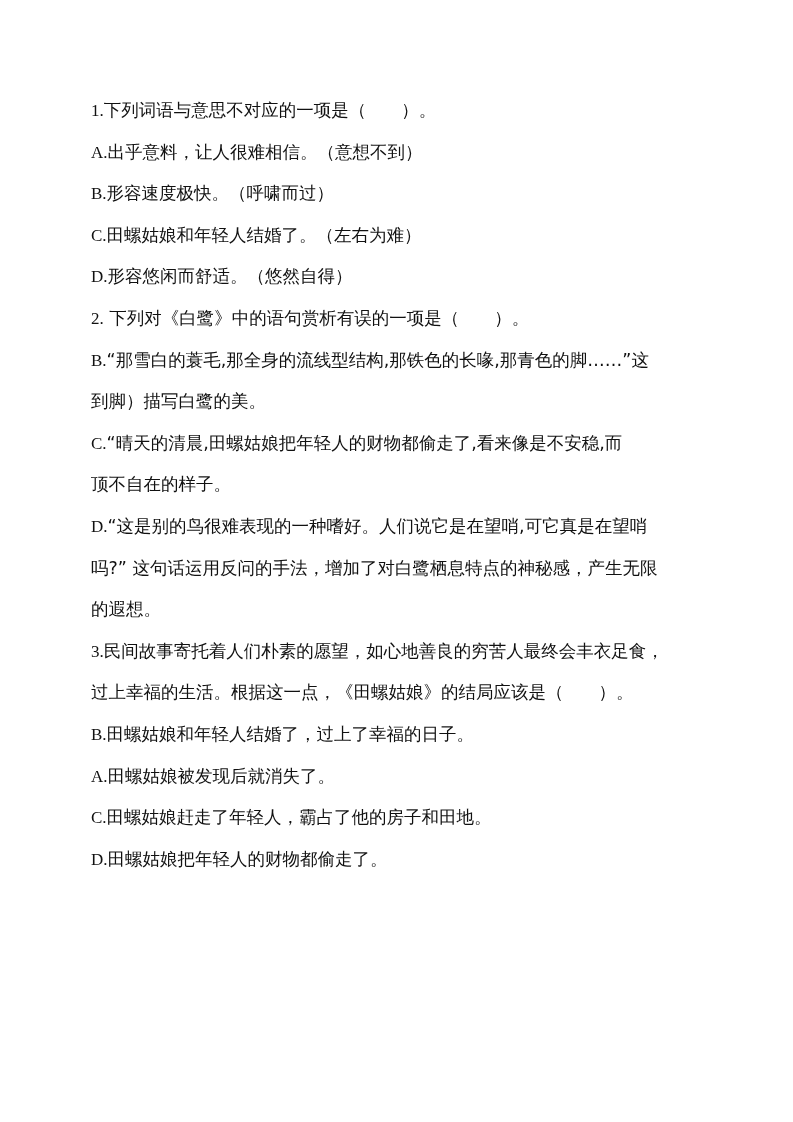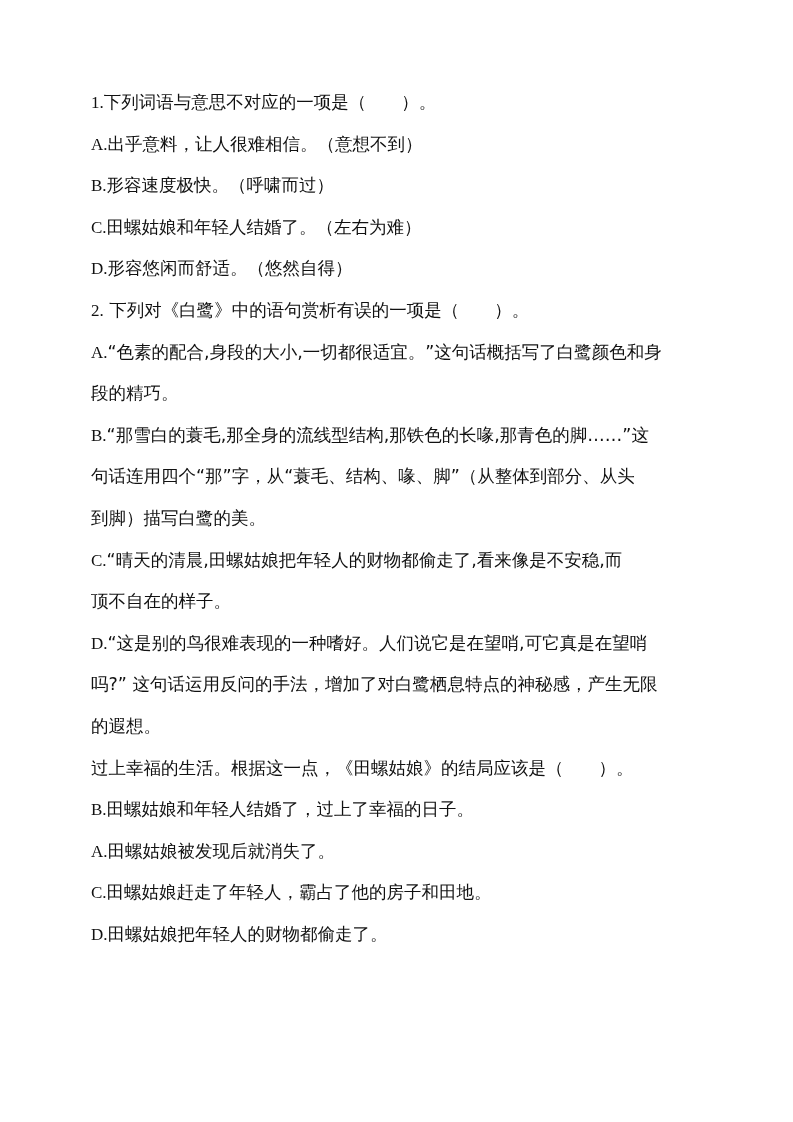--- a/index.html
+++ b/index.html
@@ -11,21 +11,21 @@
       width: 793px;
       height: 1122px;
       position: relative;
       overflow: hidden;
       font-family: "DejaVu Sans", "Liberation Sans", sans-serif;
       color: #111111;
     }
     .page {
       position: absolute;
       left: 91px;
-      top: 82px;
+      top: 90px;
       width: 615px;
     }
     .line {
       font-size: 17.5px;
       line-height: 41.6px;
       white-space: nowrap;
       letter-spacing: 0px;
     }
     .label {
       font-family: "Liberation Serif", "DejaVu Serif", serif;
@@ -53,52 +53,48 @@
     <div class="line">
       <span class="label">D.</span><span>形容悠闲而舒适。（悠然自得）</span>
     </div>
   </div>
 
   <div>
     <div class="line">
       <span class="label">2.</span><span> 下列对《白鹭》中的语句赏析有误的一项是（　　）。</span>
     </div>
 
-    <div>
-      <div class="line">
-        <span class="label">A.</span><span>“色素的配合,身段的大小,一切都很适宜。”这句话概括写了白鹭颜色和身</span>
-      </div>
-      <div class="line">段的精巧。</div>
-    </div>
 
     <div>
       <div class="line">
         <span class="label">B.</span><span>“那雪白的蓑毛,那全身的流线型结构,那铁色的长喙,那青色的脚……”这</span>
       </div>
-      <div class="line">句话连用四个“那”字，从“蓑毛、结构、喙、脚”（从整体到部分、从头</div>
       <div class="line">到脚）描写白鹭的美。</div>
     </div>
 
     <div>
       <div class="line">
         <span class="label">C.</span><span>“晴天的清晨,田螺姑娘把年轻人的财物都偷走了,看来像是不安稳,而</span>
       </div>
       <div class="line">顶不自在的样子。</div>
     </div>
 
     <div>
       <div class="line">
         <span class="label">D.</span><span>“这是别的鸟很难表现的一种嗜好。人们说它是在望哨,可它真是在望哨</span>
       </div>
       <div class="line">吗?” 这句话运用反问的手法，增加了对白鹭栖息特点的神秘感，产生无限</div>
       <div class="line">的遐想。</div>
     </div>
   </div>
 
   <div>
+    <div class="line">
+      <span class="label">3.</span><span>民间故事寄托着人们朴素的愿望，如心地善良的穷苦人最终会丰衣足食，</span>
+    </div>
     <div class="line">过上幸福的生活。根据这一点，《田螺姑娘》的结局应该是（　　）。</div>
 
     <div class="line">
       <span class="label">B.</span><span>田螺姑娘和年轻人结婚了，过上了幸福的日子。</span>
     </div>
     <div class="line">
       <span class="label">A.</span><span>田螺姑娘被发现后就消失了。</span>
     </div>
     <div class="line">
       <span class="label">C.</span><span>田螺姑娘赶走了年轻人，霸占了他的房子和田地。</span>

